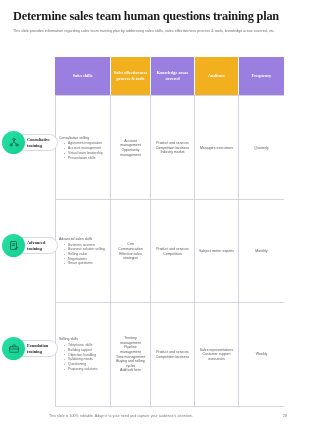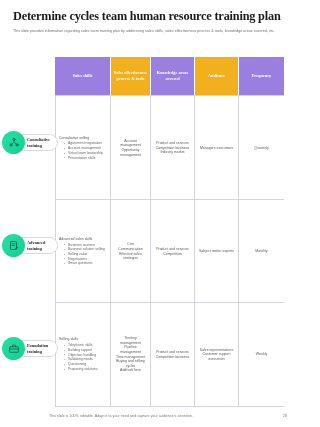--- a/index.html
+++ b/index.html
@@ -207,21 +207,21 @@
     position: absolute;
     right: 9px;
     top: 414px;
     font-size: 3.6px;
     color: #7a7a7a;
   }
 </style>
 </head>
 <body>
 
-<div class="slide-title">Determine cycles team human resource training plan</div>
+<div class="slide-title">Determine sales team human questions training plan</div>
 <div class="slide-subtitle">This slide provides information regarding sales team training plan by addressing sales skills, sales effectiveness process &amp; tools, knowledge areas covered, etc.</div>
 
 <div class="table-wrap">
 
   <div class="thead">
     <div class="th purple th-c0">Sales skills</div>
     <div class="th amber th-c1">Sales effectiveness process &amp; tools</div>
     <div class="th purple th-c2">Knowledge areas covered</div>
     <div class="th amber th-c3">Audience</div>
     <div class="th purple th-c4">Frequency</div>

